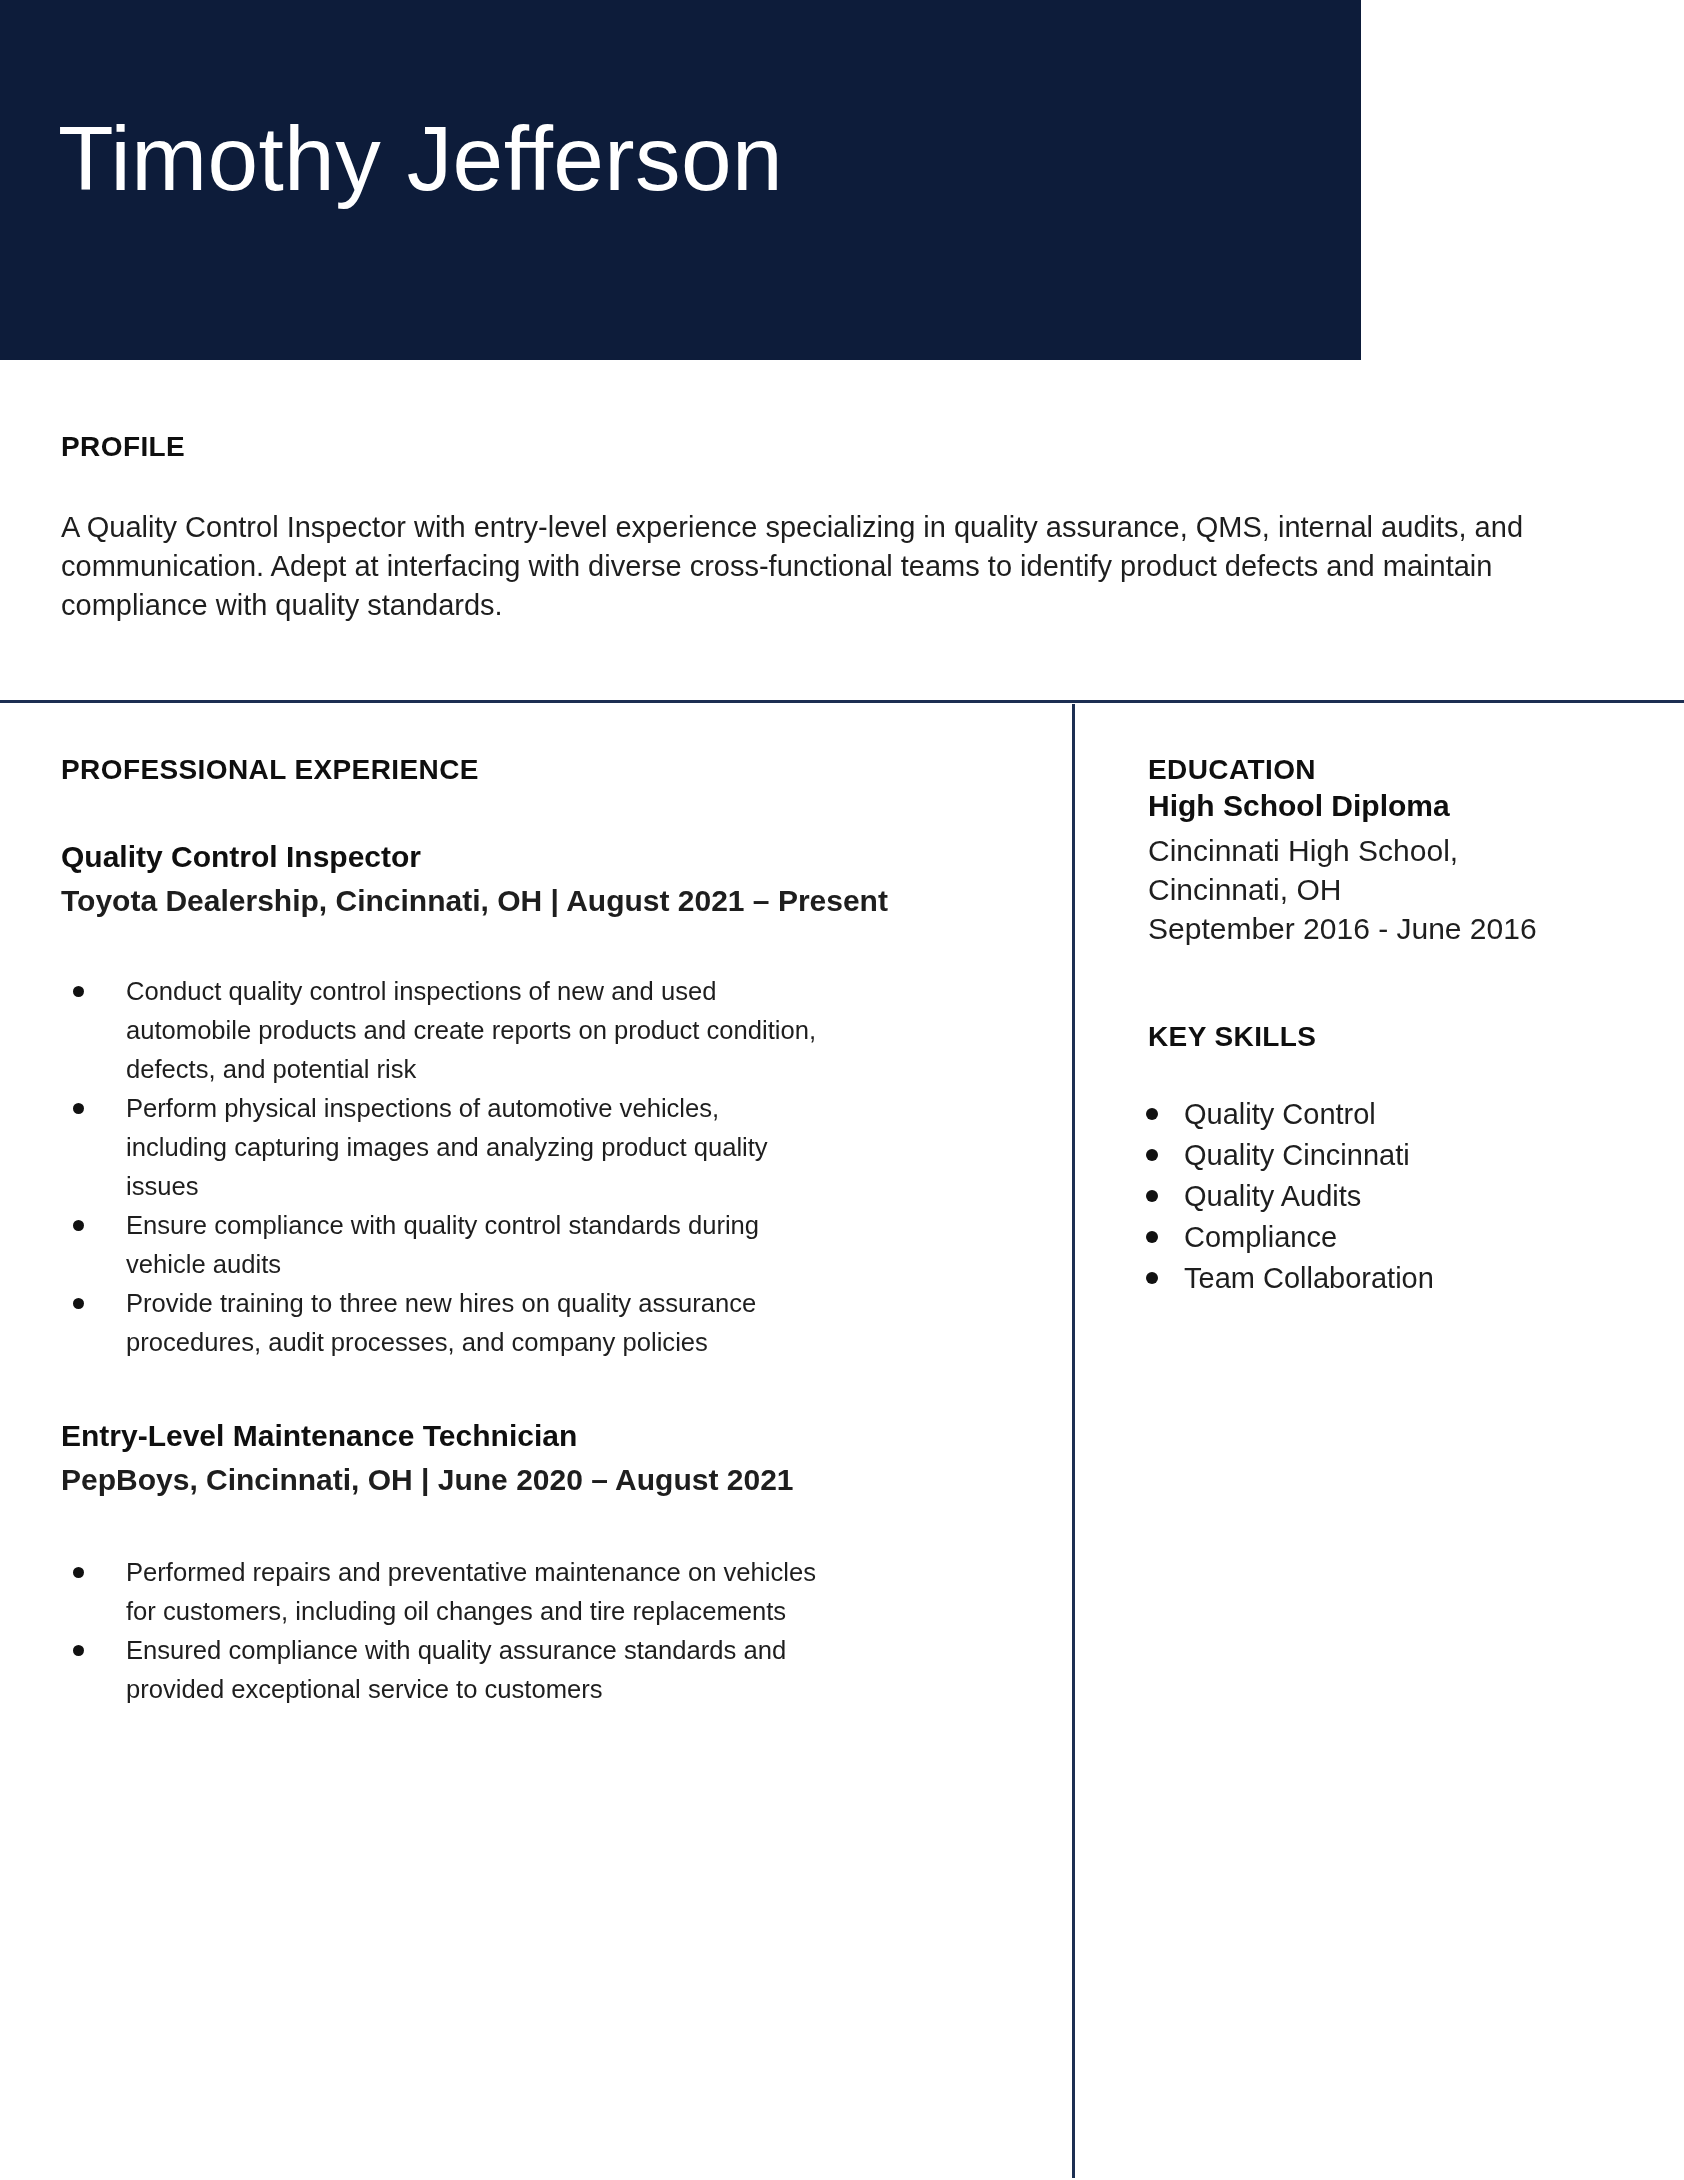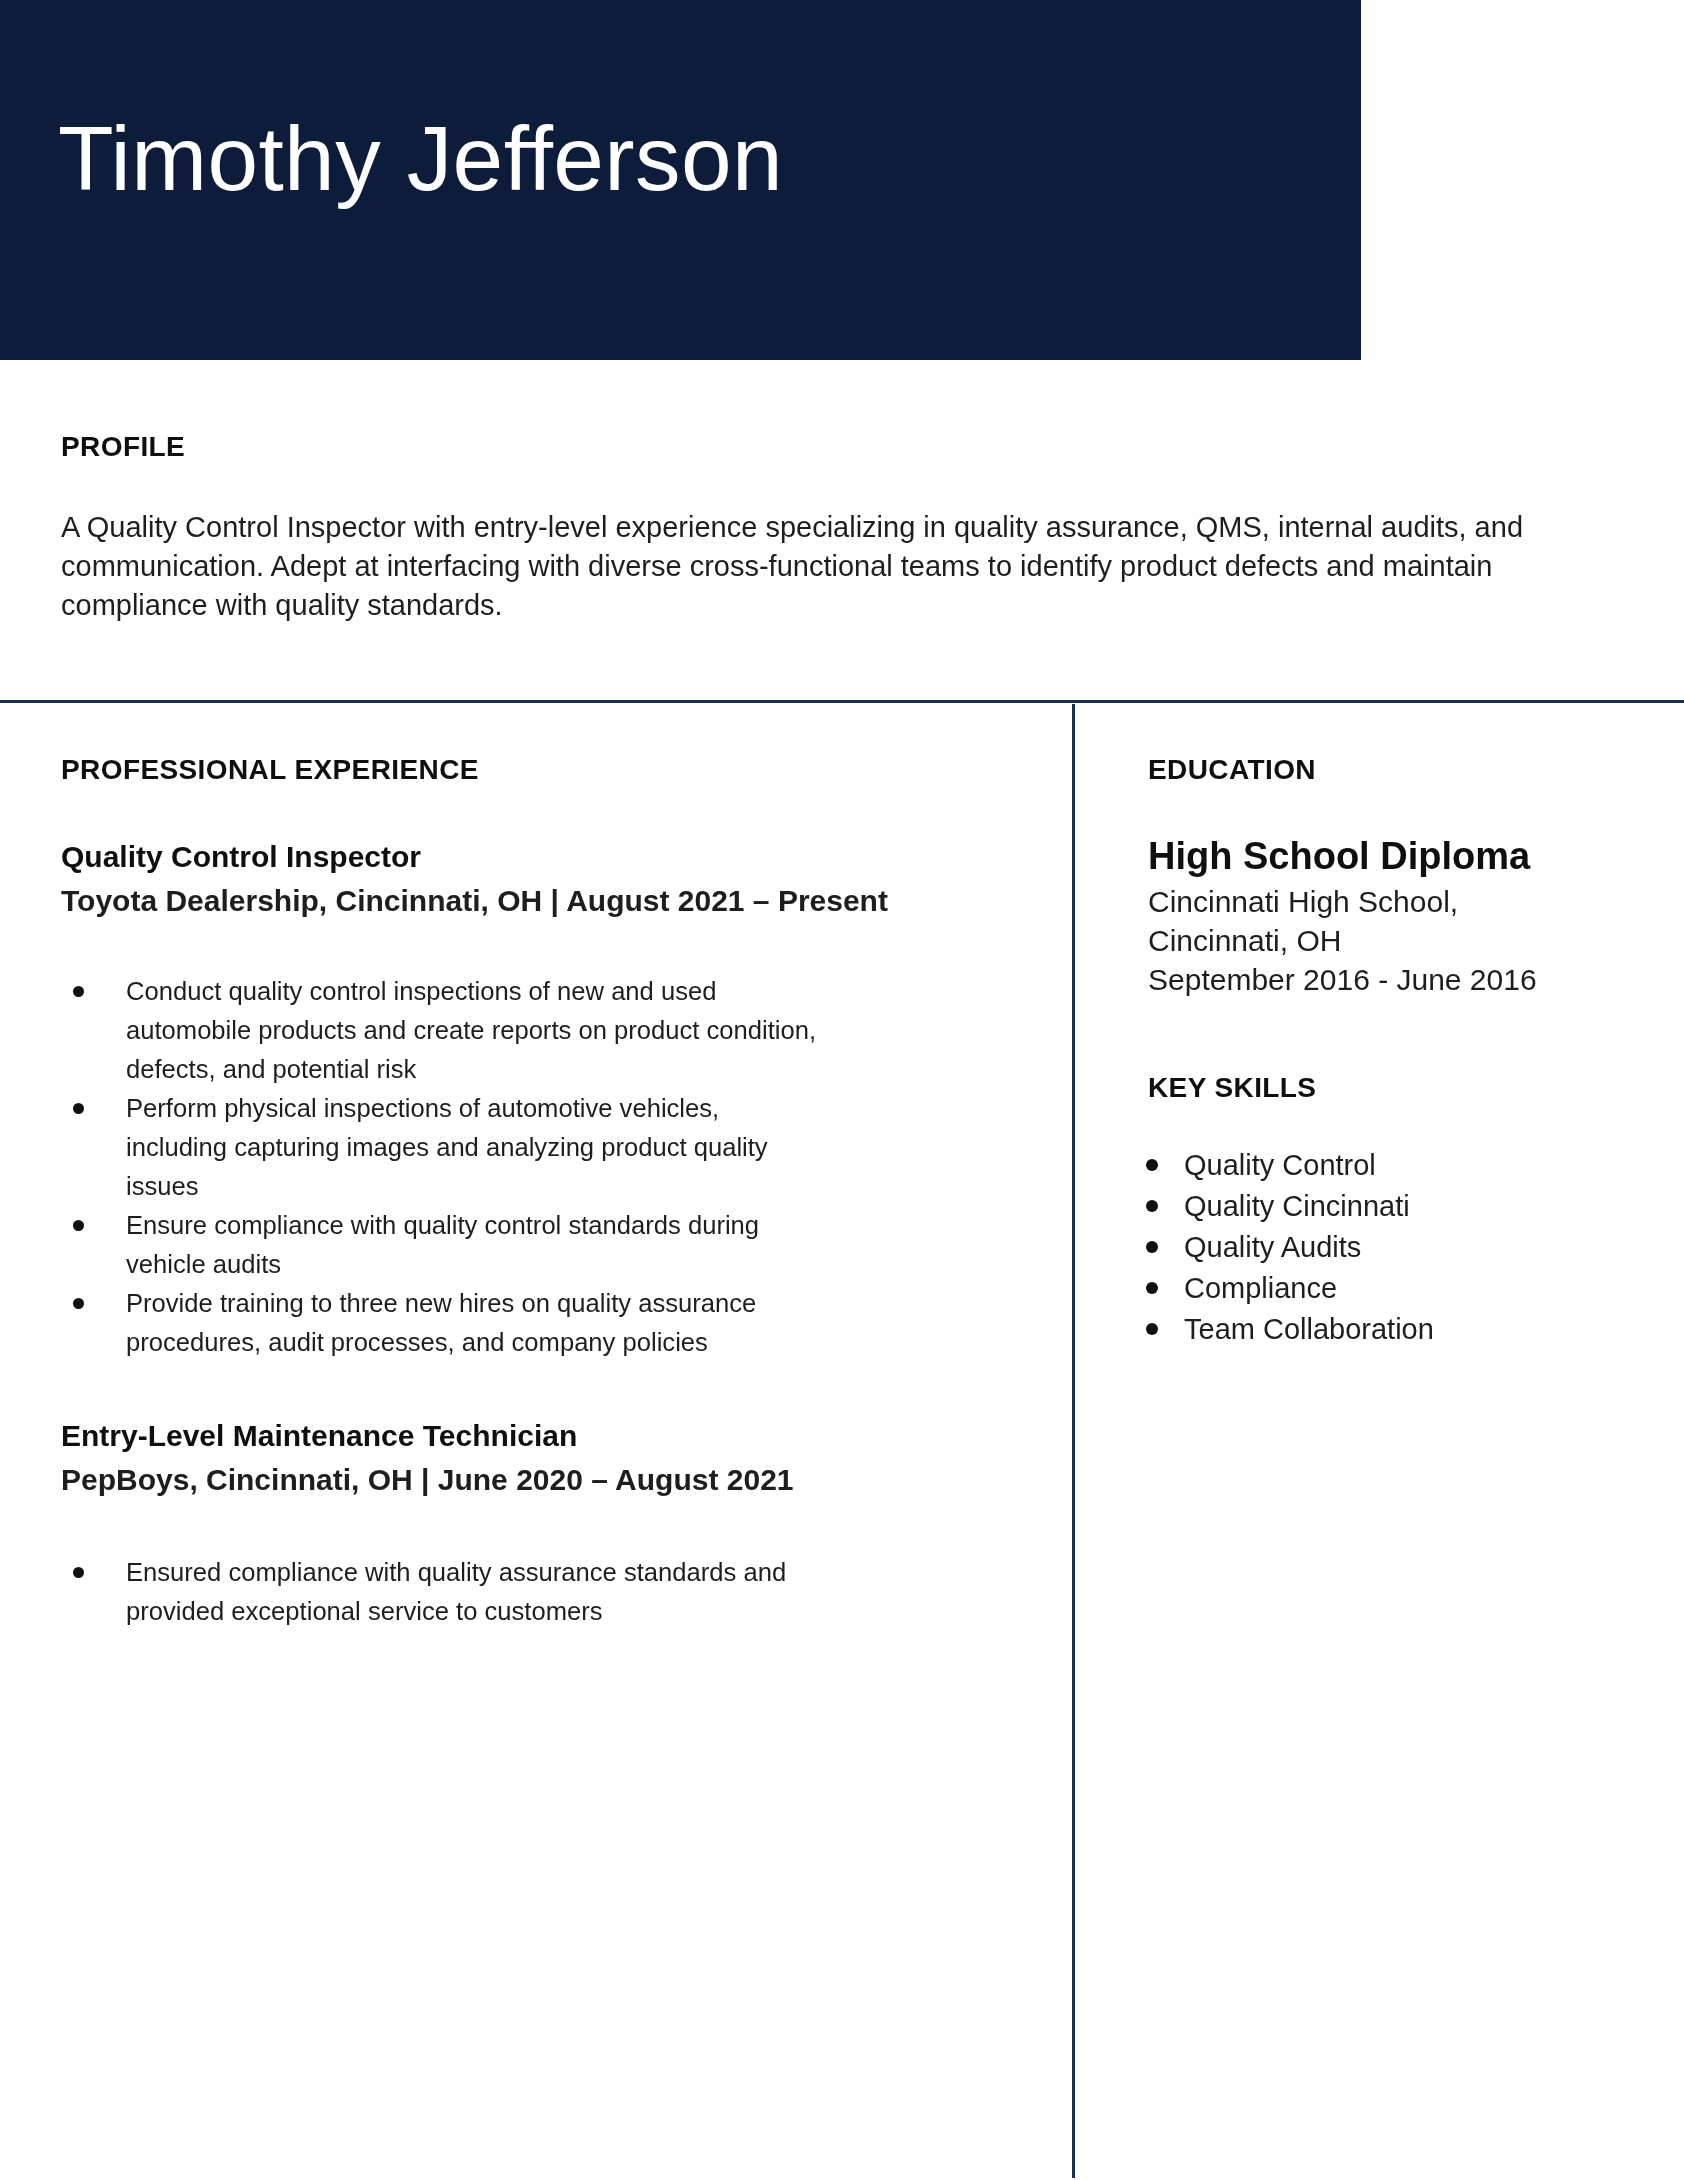--- a/index.html
+++ b/index.html
@@ -52,21 +52,21 @@
   ul.bullets{list-style:none;margin-top:53px;width:763px;}
   ul.bullets.second{margin-top:55px;}
   ul.bullets li{
     position:relative;padding-left:65px;
     font-size:25.6px;line-height:39px;
   }
   ul.bullets li::before{
     content:"";position:absolute;left:12px;top:14.5px;
     width:11px;height:11px;border-radius:50%;background:#111;
   }
-  .degree{font-size:38px;font-weight:700;line-height:37px;margin-top:51px;color:var(--heading-text);}
+  .degree{font-size:30px;font-weight:700;line-height:37px;color:var(--heading-text);}
   .school-lines{margin-top:6.8px;font-size:30px;line-height:39px;}
   .skills-heading{margin-top:72px;}
   ul.skills{list-style:none;margin-top:40px;}
   ul.skills li{
     position:relative;padding-left:36px;
     font-size:29px;line-height:41px;
   }
   ul.skills li::before{
     content:"";position:absolute;left:-1.7px;top:14.5px;
     width:12px;height:12px;border-radius:50%;background:#111;
@@ -93,20 +93,21 @@
   <ul class="bullets">
     <li>Conduct quality control inspections of new and used automobile products and create reports on product condition, defects, and potential risk</li>
     <li>Perform physical inspections of automotive vehicles, including capturing images and analyzing product quality issues</li>
     <li>Ensure compliance with quality control standards during vehicle audits</li>
     <li>Provide training to three new hires on quality assurance procedures, audit processes, and company policies</li>
   </ul>
 
   <h3 class="job-title second">Entry-Level Maintenance Technician</h3>
   <p class="job-meta">PepBoys, Cincinnati, OH | June 2020 – August 2021</p>
   <ul class="bullets second">
+    <li>Performed repairs and preventative maintenance on vehicles for customers, including oil changes and tire replacements</li>
     <li>Ensured compliance with quality assurance standards and provided exceptional service to customers</li>
   </ul>
 </div>
 
 <div class="col-right">
   <h2 class="section-heading">EDUCATION</h2>
   <h3 class="degree">High School Diploma</h3>
   <div class="school-lines">
     <div>Cincinnati High School,</div>
     <div>Cincinnati, OH</div>

